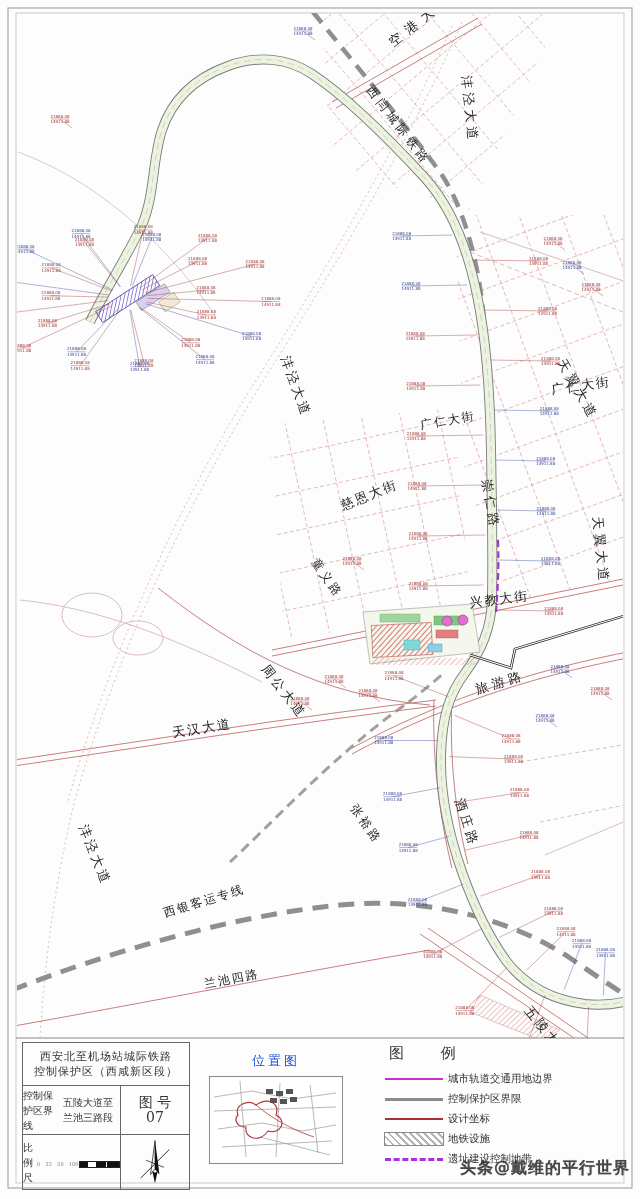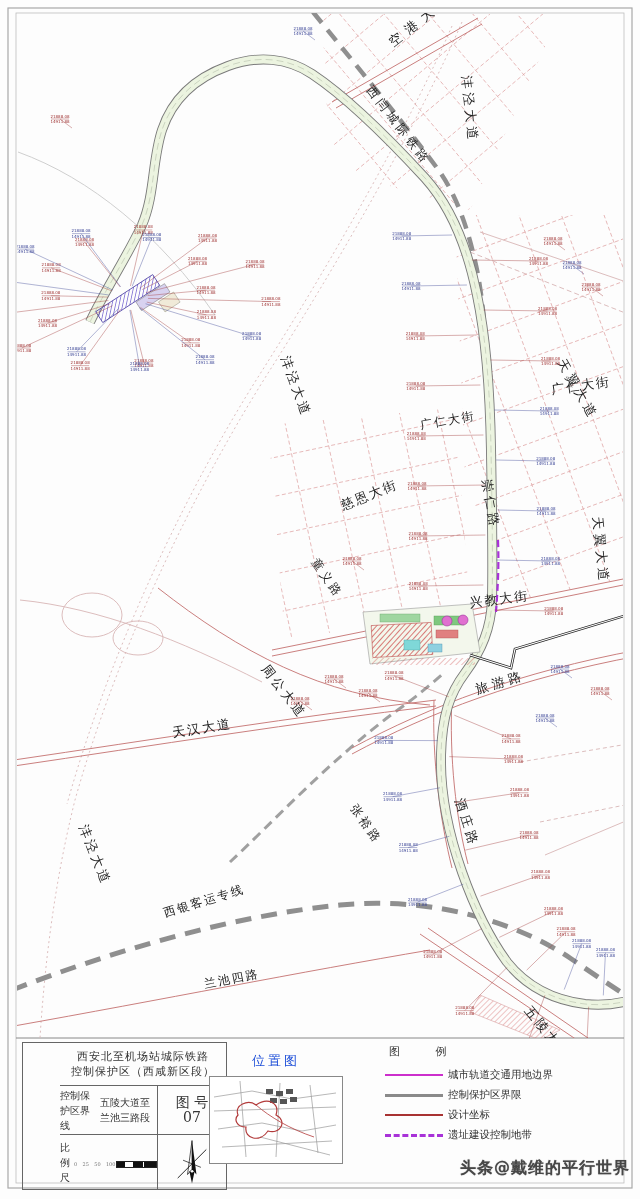--- a/index.html
+++ b/index.html
@@ -1,39 +1,39 @@
 <!DOCTYPE html>
 <html><head>
 <meta charset="utf-8">
 <style>
   html,body{margin:0;padding:0;background:#fff;}
   #page{position:relative;width:640px;height:1199px;background:#fdfdfd;overflow:hidden;
         font-family:"DejaVu Sans","Liberation Sans",sans-serif;}
   #map-svg{position:absolute;left:0;top:0;}
   
   .tblock{position:absolute;left:22px;top:1042px;width:166px;height:146px;border:1px solid #666;
-          font-family:"DejaVu Serif","Liberation Serif",serif;color:#333;padding-left:37px;}
+          font-family:"DejaVu Serif","Liberation Serif",serif;color:#333;}
   .tb-row1{height:42px;border-bottom:1px solid #666;display:flex;flex-direction:column;
            align-items:center;justify-content:center;font-size:11px;line-height:15px;letter-spacing:1px;}
   .tb-row2{height:48px;border-bottom:1px solid #666;display:flex;}
   .tb-row3{height:54px;display:flex;}
   .tb-cellL{width:97px;border-right:1px solid #666;display:flex;flex-direction:row;
             align-items:center;justify-content:center;font-size:10px;line-height:15px;}
   .tb-cellR{flex:1;display:flex;flex-direction:column;align-items:center;justify-content:center;
             font-size:14px;line-height:15px;}
   .scalebar{margin-top:5px;width:84px;height:5px;border:1px solid #222;display:flex;}
   .scalebar div{height:100%;}
   .ticks{display:flex;width:88px;justify-content:space-between;font-size:5px;color:#777;margin-top:4px;}
   .loc-label{position:absolute;left:210px;top:1052px;width:132px;text-align:center;font-size:13px;
              letter-spacing:3px;color:#1d4ed8;font-family:"DejaVu Serif","Liberation Serif",serif;}
   .loc-box{position:absolute;left:209px;top:1076px;width:132px;height:86px;border:1px solid #888;background:#fff;}
   
   .legend{position:absolute;left:385px;top:1042px;width:238px;color:#333;
           font-family:"DejaVu Serif","Liberation Serif",serif;}
-  .leg-head{font-size:11px;letter-spacing:16px;margin:2px 0 6px 4px;}
+  .leg-head{font-size:15px;letter-spacing:16px;margin:2px 0 6px 4px;}
   .leg-row{display:flex;align-items:center;height:20px;}
   .leg-swatch{width:58px;margin-right:5px;display:flex;flex-direction:column;justify-content:center;align-items:center;}
   .leg-label{font-size:10.5px;white-space:nowrap;}
   .sw-gray-line{height:3px;width:100%;background:#8a8a8a;}
   .sw-magenta-line{height:2.5px;width:100%;background:#cc2fcc;}
   .sw-red-line{height:2px;width:100%;background:#a83232;}
   .sw-hatch{height:12px;width:100%;border:1px solid #888;
             background:repeating-linear-gradient(45deg,#b5b5b5 0 2px,#fff 2px 5px);}
   .sw-coord{width:100%;font-size:5px;color:#666;text-align:center;line-height:6px;}
   .sw-coord .mid{border-top:1px solid #777;width:100%;}
@@ -612,20 +612,26 @@
           <span class="leg-label">控制保护区界限</span>
         </div>
         <div class="leg-row">
           <div class="leg-swatch">
             <div class="sw-red-line"></div>
           </div>
           <span class="leg-label">设计坐标</span>
         </div>
         <div class="leg-row">
           <div class="leg-swatch">
+            <div class="sw-hatch"></div>
+          </div>
+          <span class="leg-label">地铁设施</span>
+        </div>
+        <div class="leg-row">
+          <div class="leg-swatch">
             <div class="sw-purple"></div>
           </div>
           <span class="leg-label">遗址建设控制地带</span>
         </div>
       </div>
   </div>
 
   <div class="watermark">头条@戴维的平行世界</div>
 </div>
 

